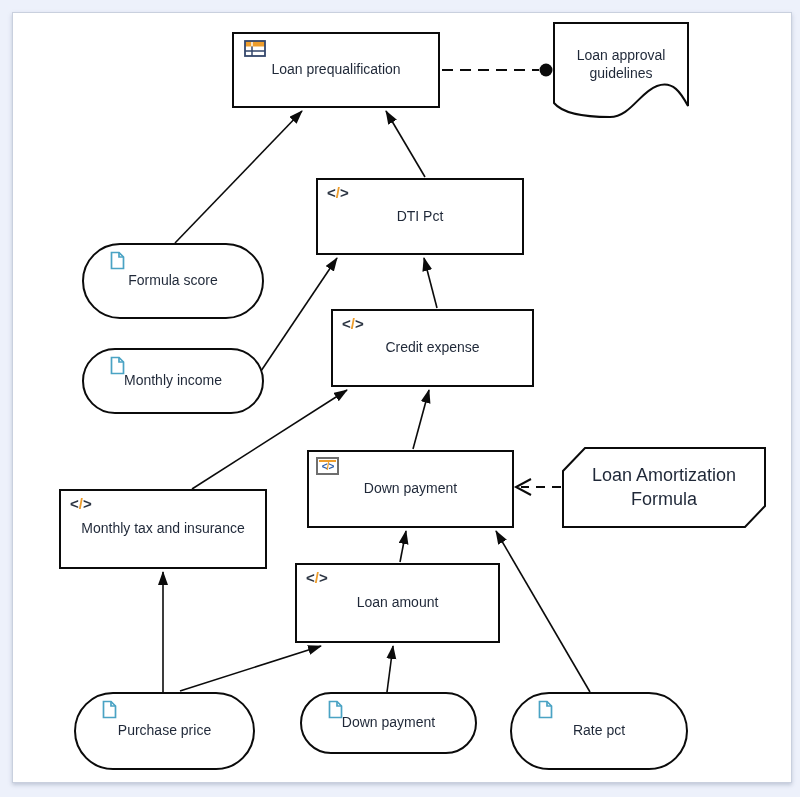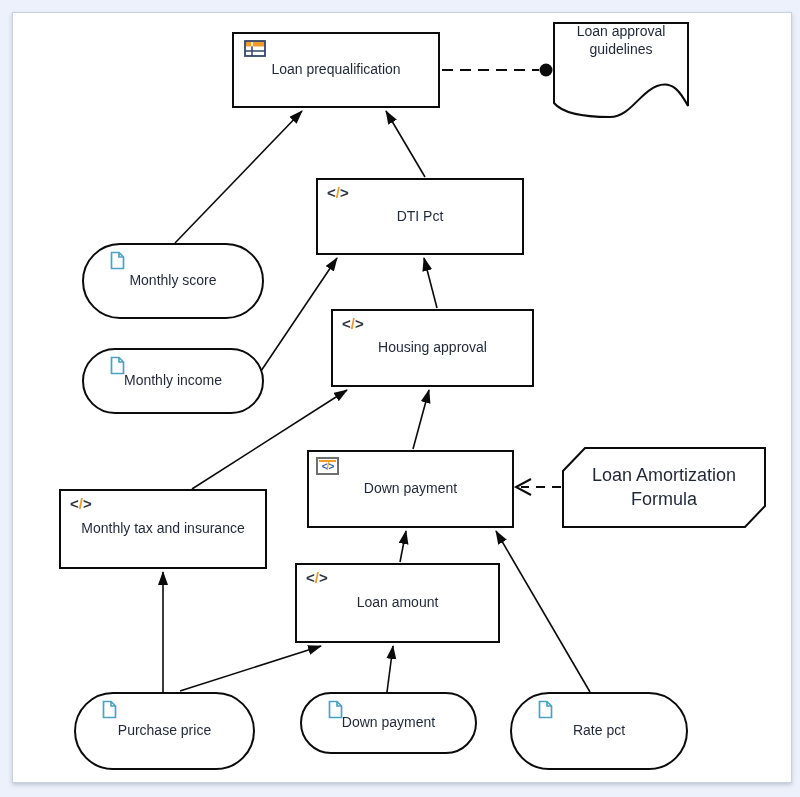--- a/index.html
+++ b/index.html
@@ -16,21 +16,21 @@
   .node{
     position:absolute;box-sizing:border-box;background:#fff;
     border:2px solid #0b0b0b;
     display:flex;align-items:center;justify-content:center;
     font-size:14px;color:#1f2838;z-index:3;
   }
   .node .label{text-align:center;line-height:1.25;padding:0 8px;}
   .stadium{border-radius:40px;}
   .shapeonly{border:none;background:transparent;}
   .shapeonly svg.shape{position:absolute;left:0;top:0;}
-  .ks-label{position:absolute;top:0;left:0;width:100%;text-align:center;line-height:1.3;font-size:14px;color:#1f2838;}
+  .ks-label{position:absolute;top:24px;left:0;width:100%;text-align:center;line-height:1.3;font-size:14px;color:#1f2838;}
   .bkm-label{position:relative;z-index:1;text-align:center;line-height:1.3;padding:0 22px;font-size:18px;color:#1f2838;}
   
   .icon-code{
     position:absolute;top:5px;left:9px;
     font-weight:bold;font-size:15px;letter-spacing:-1px;color:#2b3442;
     line-height:1;
   }
   .icon-code .slash{color:#ee9d2b;padding:0 1px;}
   
   .icon-codebox{
@@ -77,36 +77,36 @@
   <span class="label">DTI Pct</span>
 </div>
 
 <div class="node stadium" style="left:82px;top:243px;width:182px;height:76px">
   <span class="icon-doc">
     <svg width="15" height="19" viewBox="0 0 15 19">
       <path d="M1.5,1.5 H9 L13.5,6 V17.5 H1.5 Z" fill="none" stroke="#4aa3c4" stroke-width="1.7"></path>
       <path d="M9,1.5 V6 H13.5" fill="none" stroke="#4aa3c4" stroke-width="1.7"></path>
     </svg>
   </span>
-  <span class="label">Monthly score</span>
+  <span class="label">Formula score</span>
 </div>
 
 <div class="node stadium" style="left:82px;top:348px;width:182px;height:66px">
   <span class="icon-doc">
     <svg width="15" height="19" viewBox="0 0 15 19">
       <path d="M1.5,1.5 H9 L13.5,6 V17.5 H1.5 Z" fill="none" stroke="#4aa3c4" stroke-width="1.7"></path>
       <path d="M9,1.5 V6 H13.5" fill="none" stroke="#4aa3c4" stroke-width="1.7"></path>
     </svg>
   </span>
   <span class="label">Monthly income</span>
 </div>
 
 <div class="node" style="left:331px;top:309px;width:203px;height:78px">
   <span class="icon-code"><span>&lt;</span><span class="slash">/</span><span>&gt;</span></span>
-  <span class="label">Housing approval</span>
+  <span class="label">Credit expense</span>
 </div>
 
 <div class="node" style="left:307px;top:450px;width:207px;height:78px">
   <span class="icon-codebox">
       <span>&lt;</span>
       <span class="slash">/</span>
       <span>&gt;</span>
     </span>
   <span class="label">Down payment</span>
 </div>

